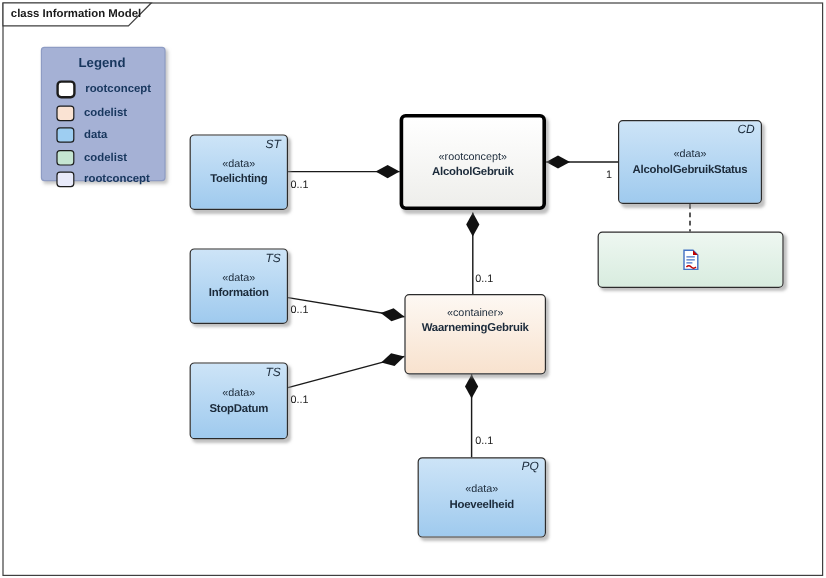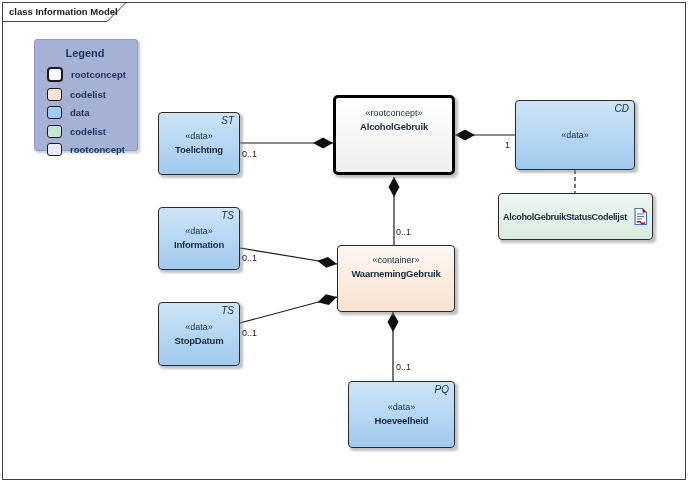--- a/index.html
+++ b/index.html
@@ -32,21 +32,21 @@
     display:flex; flex-direction:column; align-items:center; justify-content:center;
     color:#1b2a3a; }
   .node .tag { position:absolute; top:2px; right:5px; font-style:italic;
     font-size:10px; color:#1b2a3a; }
   .stereo { font-size:9px; line-height:13px; }
   .nname { font-size:9.5px; font-weight:bold; letter-spacing:-0.2px; line-height:14px;
     white-space:nowrap; }
   .data-node { background:linear-gradient(180deg,#cde4f7 0%,#9fcaee 100%); }
   .root-node { border:3px solid #000; border-radius:5px;
     background:linear-gradient(180deg,#ffffff 0%,#eeeeeb 100%);
-    justify-content:flex-start; padding-top:9px; }
+    justify-content:flex-start; padding-top:26px; }
   .container-node { background:linear-gradient(180deg,#fdf8f3 0%,#f8e2ce 100%);
     justify-content:flex-start; padding-top:8px; }
   .codelist-node { background:linear-gradient(180deg,#eef7f1 0%,#d8ecdf 100%);
     flex-direction:row; gap:6px; justify-content:center; align-items:center; }
   .codelist-node .nname { font-size:9px; letter-spacing:-0.3px; }
 
   .mult { position:absolute; font-size:9px; color:#1c1c1c; white-space:nowrap; }
 </style>
 </head>
 <body>
@@ -148,24 +148,24 @@
 
 <div class="node data-node" style="left:348px;top:381px;width:107px;height:67px">
   <span class="tag">PQ</span>
   <span class="stereo">«data»</span>
   <span class="nname">Hoeveelheid</span>
 </div>
 
 <div class="node data-node" style="left:515px;top:100px;width:120px;height:70px">
   <span class="tag">CD</span>
   <span class="stereo">«data»</span>
+  <span class="nname">AlcoholGebruikStatus</span>
 </div>
 
 <div class="node codelist-node" style="left:498px;top:193px;width:155px;height:47px">
-  <span class="nname">AlcoholGebruikStatusCodelijst</span>
   <span style="display:inline-flex">
     <svg width="15" height="19" viewBox="0 0 15 19">
       <path d="M2,1.5 h7.5 l4,4 v12 h-11.5 z" fill="#ffffff" stroke="#4472c4" stroke-width="1.2"></path>
       <path d="M9.5,1.5 l4,4 h-4 z" fill="#c00000"></path>
       <line x1="4" y1="7" x2="11" y2="7" stroke="#4472c4" stroke-width="1"></line>
       <line x1="4" y1="9.5" x2="11" y2="9.5" stroke="#4472c4" stroke-width="1"></line>
       <line x1="4" y1="12" x2="9" y2="12" stroke="#4472c4" stroke-width="1"></line>
       <path d="M4,15.5 q2,-2 4,0 t4,0" fill="none" stroke="#c00000" stroke-width="1.2"></path>
     </svg>
   </span>

